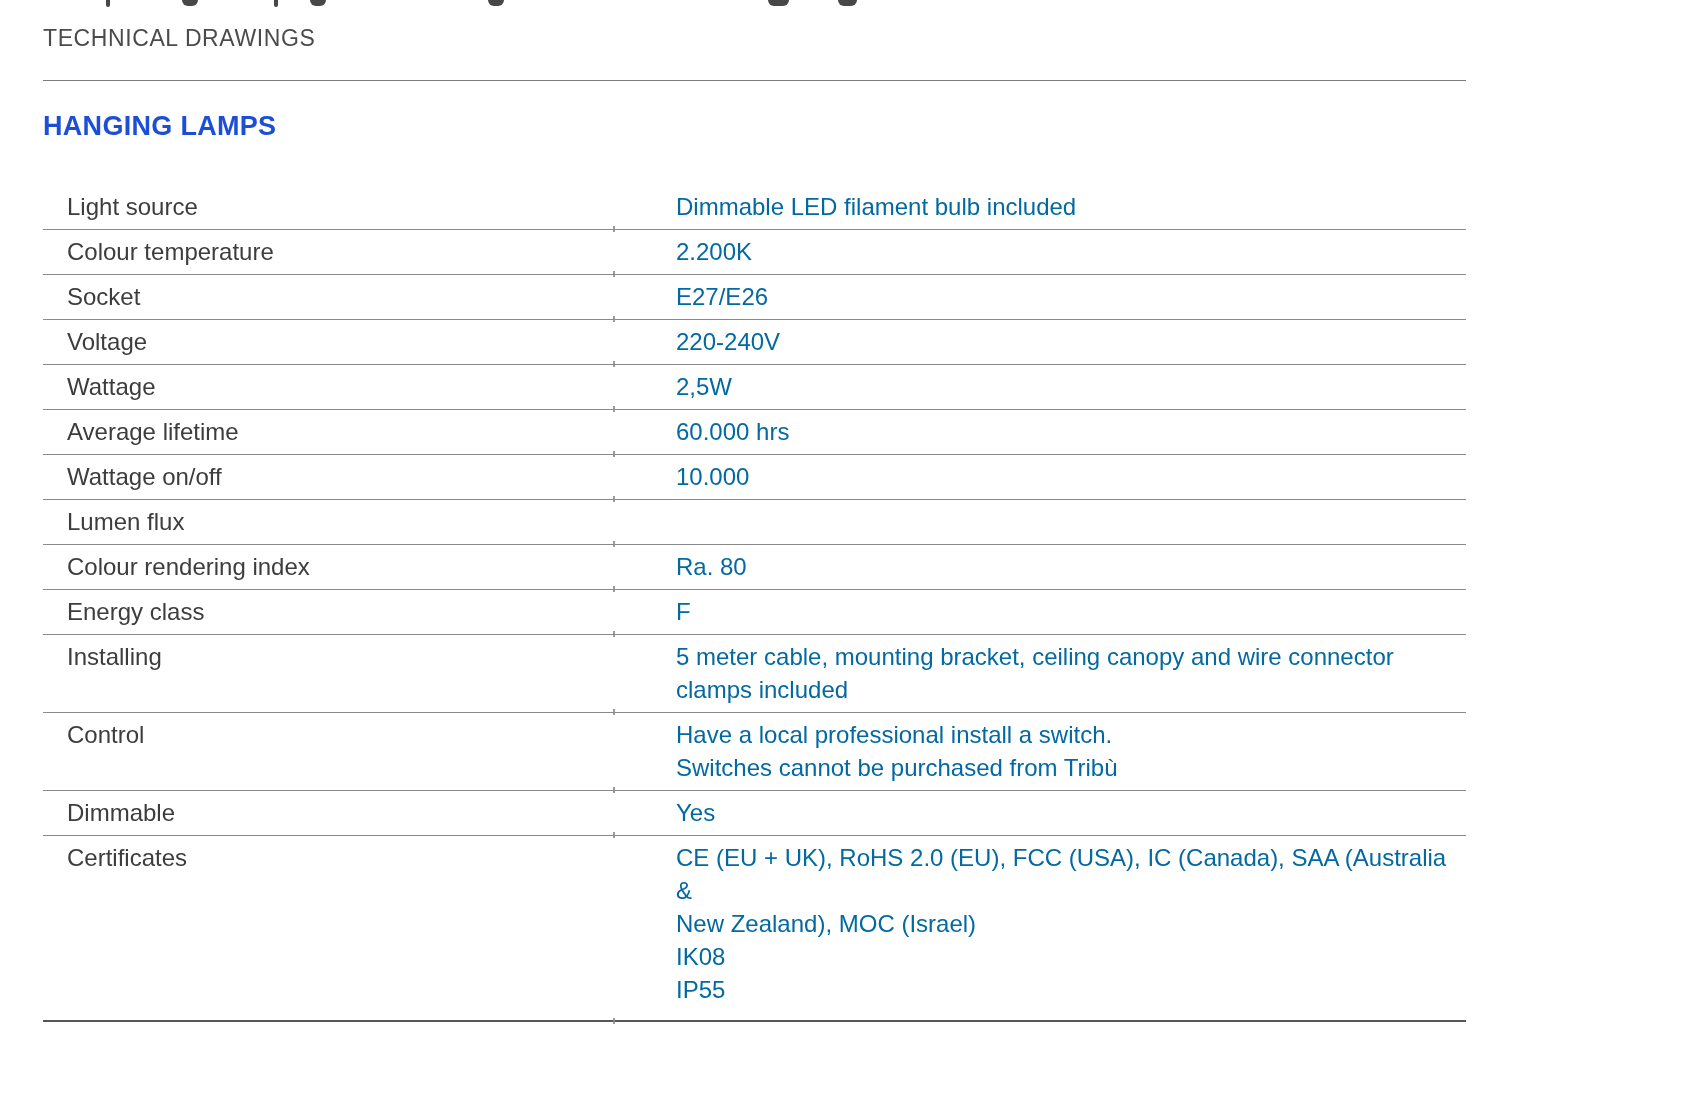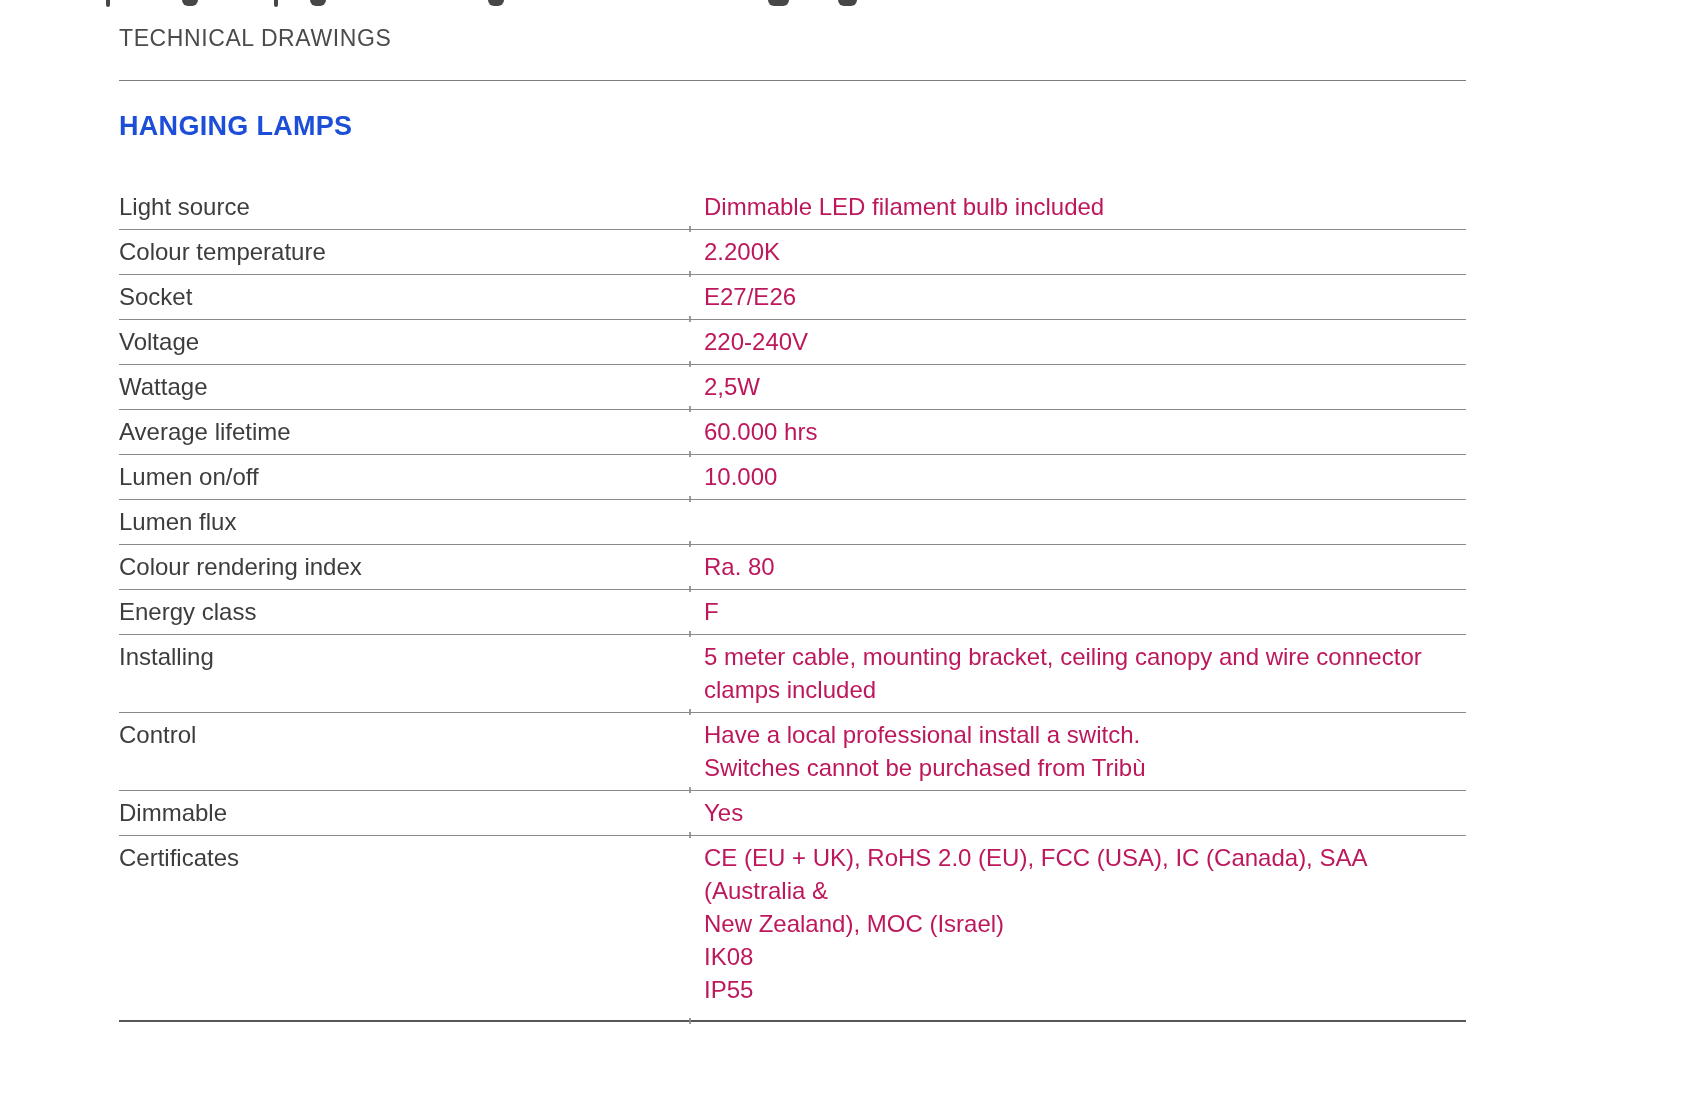--- a/index.html
+++ b/index.html
@@ -14,21 +14,21 @@
     overflow: hidden;
     font-family: "Liberation Sans", sans-serif;
     color: #3d3d3d;
     position: relative;
   }
   .page {
     position: relative;
     width: 1561px;
     height: 1108px;
     box-sizing: border-box;
-    padding: 0 95px 0 119px;
+    padding: 0 95px 0 43px;
     border-radius: 11px;
   }
   
   .fragments {
     position: absolute;
     top: 0; left: 0;
     width: 1708px; height: 10px;
   }
   .fragment {
     position: absolute;
@@ -86,33 +86,34 @@
     border-bottom: 2.5px solid #565656;
     padding-bottom: 14px;
   }
   .row--last::after {
     bottom: -4px;
   }
   .cell {
     font-size: 24px;
     line-height: 33px;
     color: #3d3d3d;
+    margin-left: 24px;
   }
   .cell.label {
     flex: none;
     width: 585px;
   }
   .cell.value {
     flex: 1 1 auto;
     min-width: 0;
   }
   .value-line {
     font-size: 24px;
     line-height: 33px;
-    color: #be185d;
+    color: #0369a1;
   }
 </style>
 </head>
 <body>
 
 <div class="page">
 
   <div class="fragments">
       <div class="fragment" style="left: 106px; width: 4px; height: 7px;"></div>
       <div class="fragment" style="left: 182px; width: 16px; height: 6px;"></div>
@@ -166,21 +167,21 @@
   </div>
 
   <div class="row">
     <div class="cell label">Average lifetime</div>
     <div class="cell value">
           <div class="value-line">60.000 hrs</div>
         </div>
   </div>
 
   <div class="row">
-    <div class="cell label">Lumen on/off</div>
+    <div class="cell label">Wattage on/off</div>
     <div class="cell value">
           <div class="value-line">10.000</div>
         </div>
   </div>
 
   <div class="row">
     <div class="cell label">Lumen flux</div>
   </div>
 
   <div class="row">

